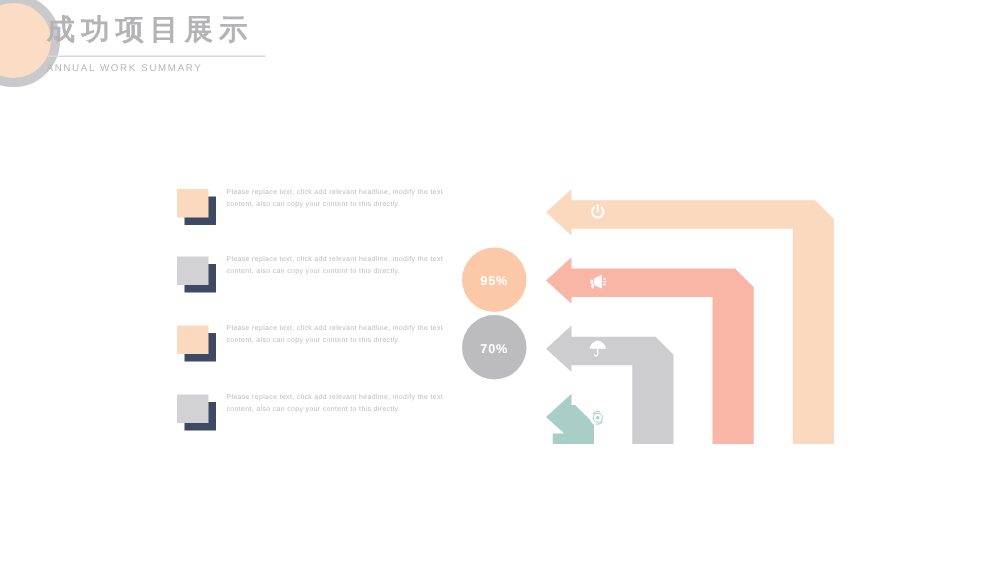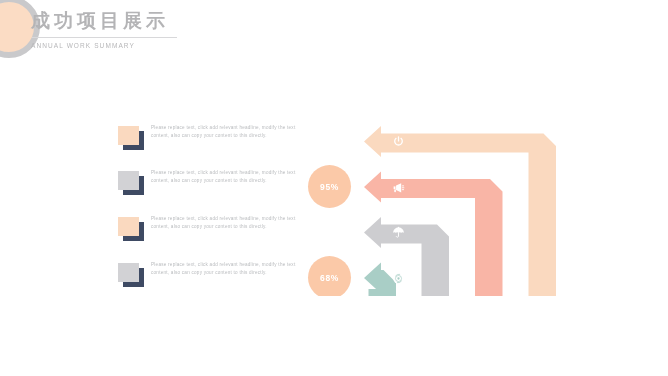--- a/index.html
+++ b/index.html
@@ -205,21 +205,21 @@
         <circle cx="12" cy="12" r="9.6" fill="#ffffff"></circle>
         <circle cx="12" cy="12" r="5.6" fill="none" stroke="#a9cec6" stroke-width="1.3"></circle>
         <circle cx="12" cy="12" r="2.1" fill="#a9cec6"></circle>
         <path d="M6.6 7.2 A7.6 7.6 0 0 1 14.2 4.2" stroke="#a9cec6" stroke-width="1.3" fill="none" stroke-linecap="round"></path>
         <path d="M17.4 16.8 A7.6 7.6 0 0 1 9.8 19.8" stroke="#a9cec6" stroke-width="1.3" fill="none" stroke-linecap="round"></path>
       </svg>
     </span>
   </div>
 
   <div class="pct" style="left:308px; top:165px; background:#fbc9a8;">95%</div>
-  <div class="pct" style="left:308px; top:256px; background:#fbc9a8;">68%</div>
+  <div class="pct" style="left:308px; top:210px; background:#bcbcbe;">70%</div>
 
   <div class="rows">
 
     <div class="row" style="top:124px;">
       <span class="sq-wrap">
         <span class="sq-back"></span>
         <span class="sq-front" style="background:#fad9bf;"></span>
       </span>
       <span class="row-text">Please replace text, click add relevant headline, modify the text content, also can copy your content to this directly.</span>
     </div>

